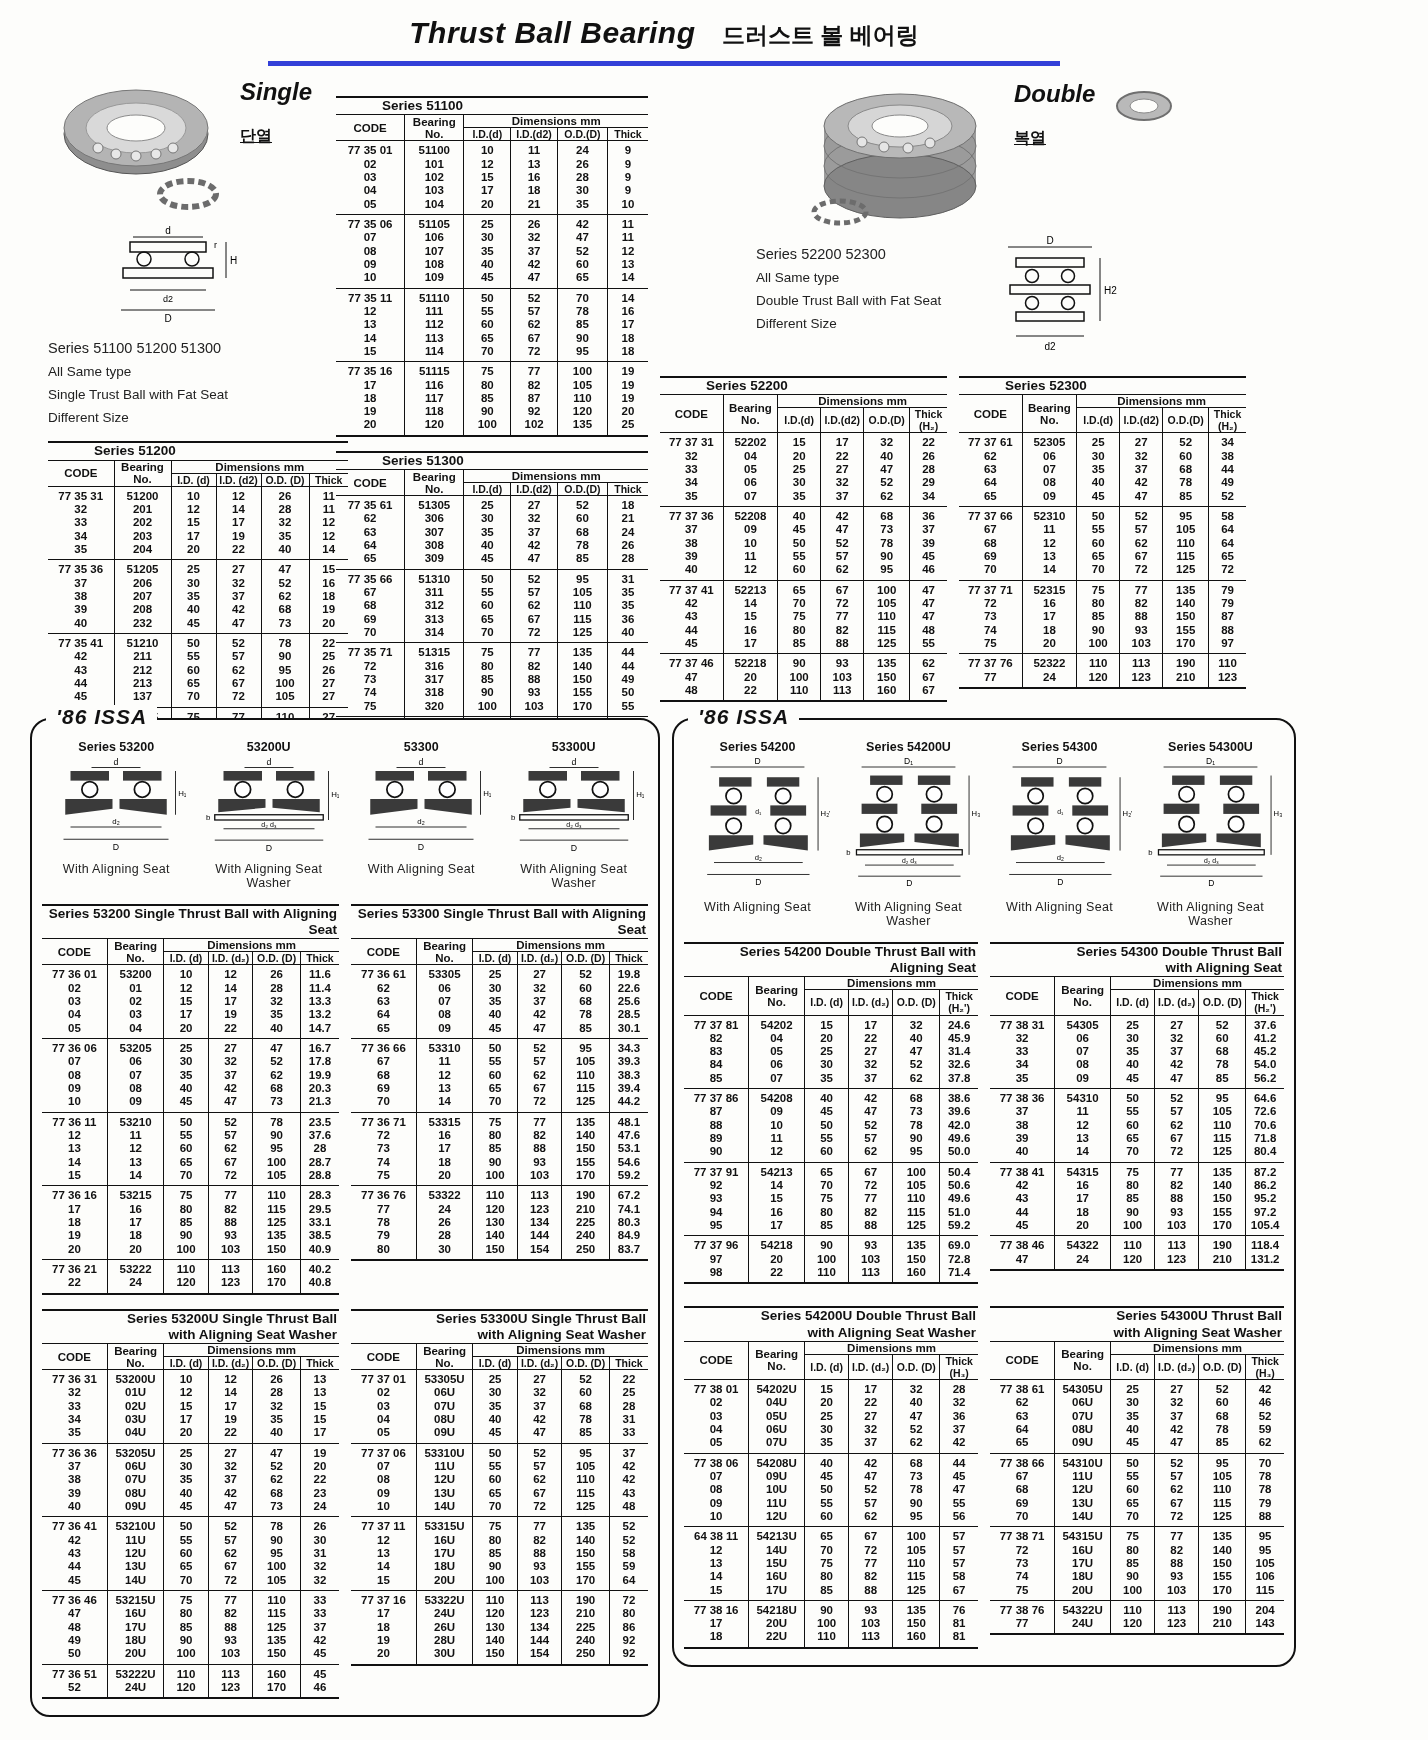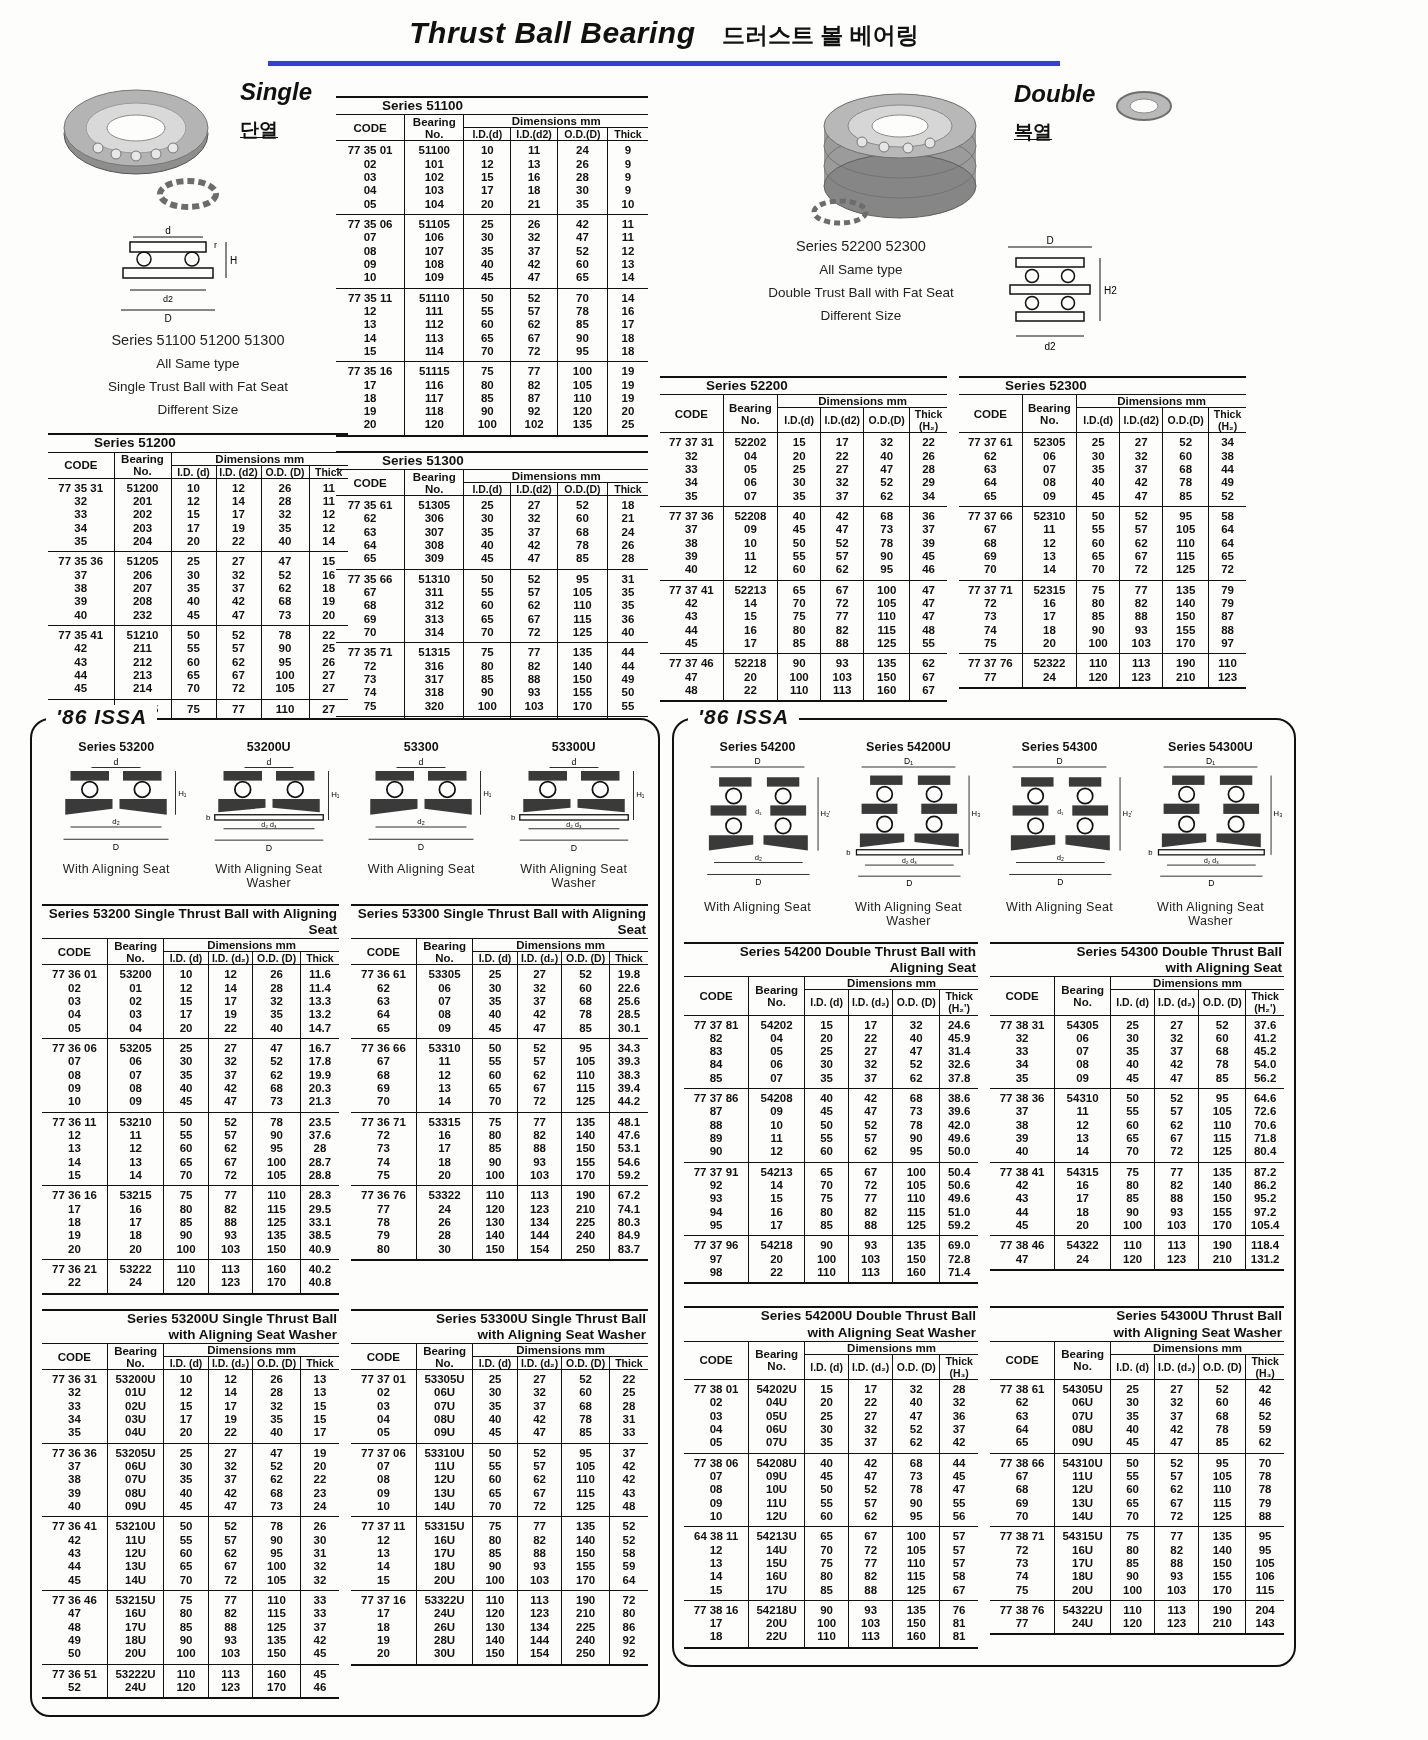--- a/index.html
+++ b/index.html
@@ -15,22 +15,22 @@
   .title-kr { font-weight:bold; font-size:23px; margin-left:22px; display:inline-block; }
 
   
   #top { position:relative; height:712px; }
   .col1 { position:absolute; left:48px; top:78px; width:300px; }
   .col2 { position:absolute; left:336px; top:96px; width:312px; }
   .col3 { position:absolute; left:660px; top:80px; width:586px; }
 
   .photo-row { display:flex; align-items:flex-start; gap:14px; }
   .side-label .en { font-style:italic; font-weight:bold; font-size:24px; }
-  .side-label .kr { font-weight:bold; font-size:19px; margin-top:11px;text-decoration:underline; }
-  .info-lines { font-size:13.5px; color:#222; line-height:1.7; margin-top:0;text-align:center; }
+  .side-label .kr { font-weight:bold; font-size:16px; margin-top:20px;text-decoration:underline; }
+  .info-lines { font-size:13.5px; color:#222; line-height:1.7; margin-top:8px; }
   .info-lines .ser { font-size:14.5px; }
   .duo-row { display:flex; gap:14px; align-items:flex-start; }
 
   
   .tslot { width:100%; }
   .trow { display:flex; gap:12px; margin-top:14px; }
   .trow .tslot { width:50%; }
   table.bt { border-collapse:collapse; table-layout:fixed; width:100%;
     border-bottom:2.5px solid #111; background:#fff0; }
   table.bt th, table.bt td { font-weight:bold; color:#111; padding:0 2px; }
@@ -331,21 +331,21 @@
             <tr>
               <td class="c0">44</td>
               <td class="c1">213</td>
               <td class="c2">65</td>
               <td class="c3">67</td>
               <td class="c4">100</td>
               <td class="c5">27</td>
             </tr>
             <tr class="gend">
               <td class="c0">45</td>
-              <td class="c1">214</td>
+              <td class="c1">137</td>
               <td class="c2">70</td>
               <td class="c3">72</td>
               <td class="c4">105</td>
               <td class="c5">27</td>
             </tr>
             <tr class="grp">
               <td class="c0">77 35 46</td>
               <td class="c1">51215</td>
               <td class="c2">75</td>
               <td class="c3">77</td>

